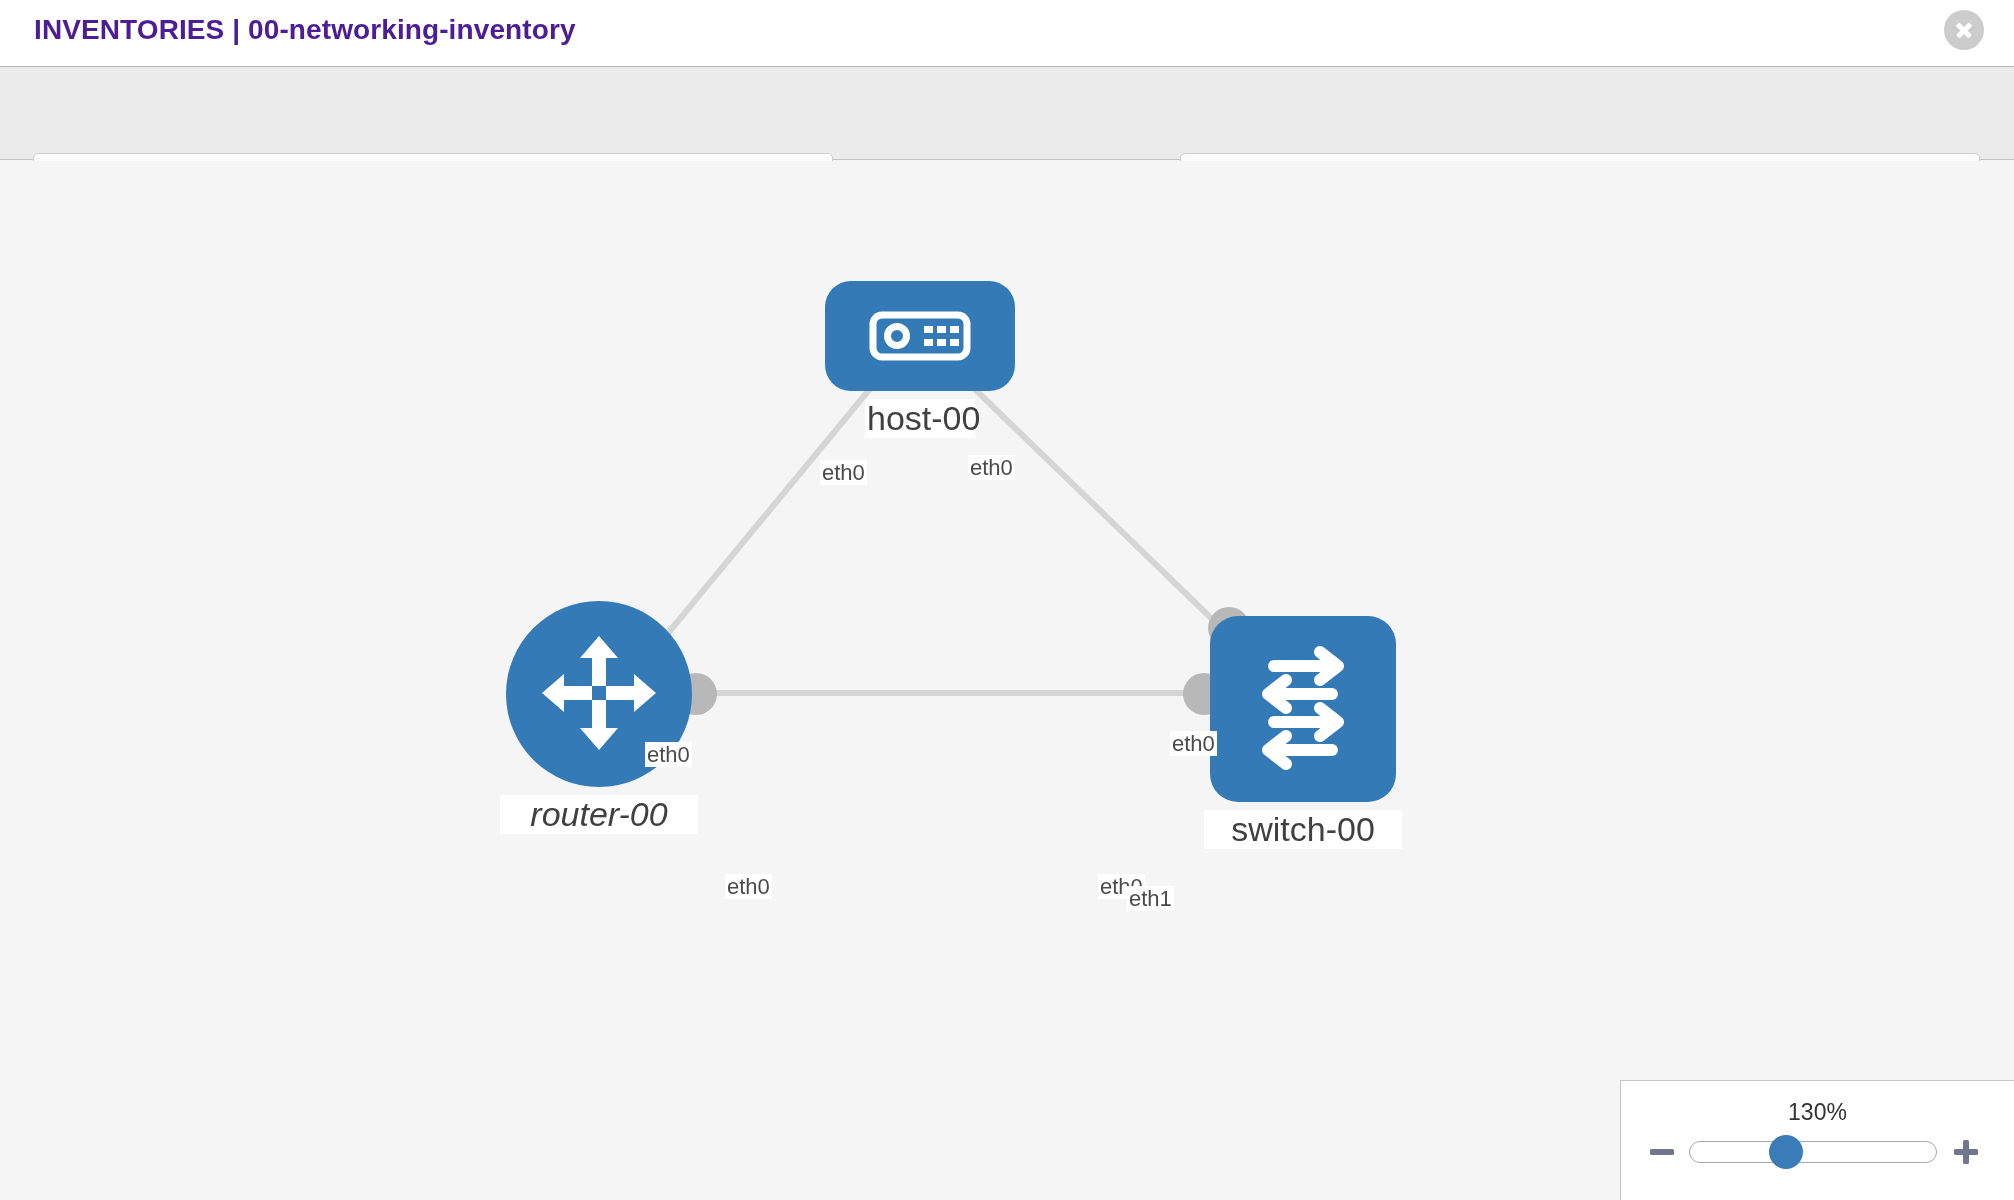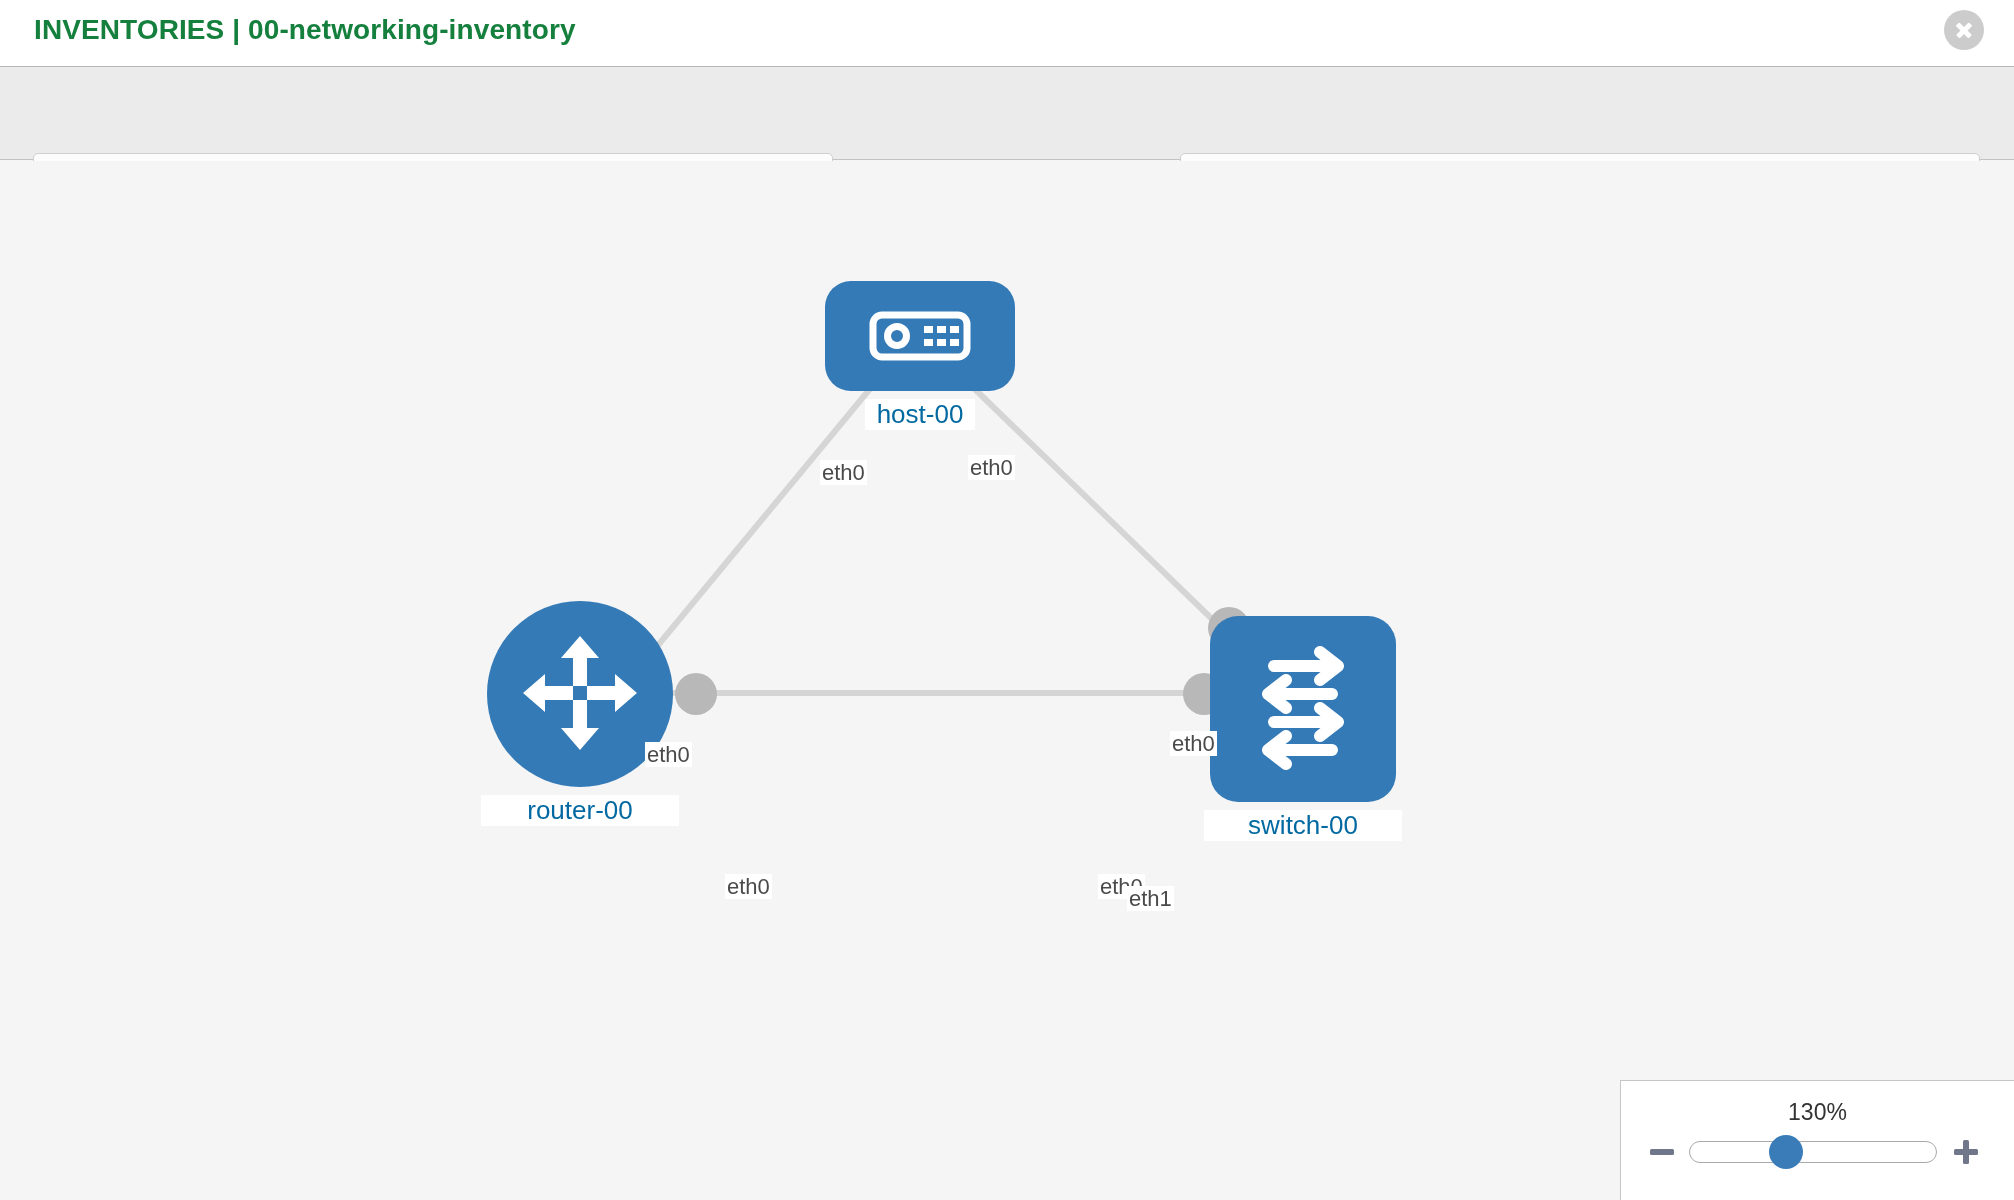--- a/index.html
+++ b/index.html
@@ -24,21 +24,21 @@
     position: absolute; left: 0; top: 0;
     width: 2014px; height: 67px;
     background: #ffffff;
     border-bottom: 1px solid #b7b7b7;
   }
   .title-text {
     position: absolute;
     left: 34px; top: 14px;
     font-size: 28px;
     font-weight: bold;
-    color: #15803d;
+    color: #4c1d95;
     letter-spacing: .1px;
     white-space: nowrap;
   }
   .close-btn {
     position: absolute;
     right: 30px; top: 10px;
     width: 40px; height: 40px;
     border-radius: 50%;
     background: #cccccc;
     cursor: pointer;
@@ -129,22 +129,22 @@
   .node {
     position: absolute;
     cursor: move;
   }
   .node-shape {
     position: absolute;
     background: #337ab7;
   }
   .node-label {
     position: absolute;
-    font-size: 26px;
-    color: #0369a1;
+    font-size: 34px;
+    color: #404040;
     background: #ffffff;
     white-space: nowrap;
     padding: 0 2px;
     text-align: center;
   }
 
   
   .nub {
     position: absolute;
     width: 42px; height: 42px;
@@ -286,21 +286,21 @@
         <rect x="55" y="21" width="9" height="7" fill="#ffffff"></rect>
         <rect x="68" y="21" width="9" height="7" fill="#ffffff"></rect>
         <rect x="81" y="21" width="9" height="7" fill="#ffffff"></rect>
         <rect x="55" y="34" width="9" height="7" fill="#ffffff"></rect>
         <rect x="68" y="34" width="9" height="7" fill="#ffffff"></rect>
         <rect x="81" y="34" width="9" height="7" fill="#ffffff"></rect>
       </svg>
       <div class="node-label" style="left:40px; top:118px; width:110px;">host-00</div>
     </div>
 
-    <div class="node" style="left:487px; top:440px; width:190px; height:215px;">
+    <div class="node" style="left:506px; top:440px; width:190px; height:215px;font-style:italic;">
       <div class="node-shape" style="left:0; top:0; width:186px; height:186px; border-radius:50%;"></div>
       <svg style="position:absolute; left:30px; top:29px;" width="126" height="126" viewBox="0 0 126 126">
 
         <path d="M63 6 L82 28 H70 V56 H56 V28 H44 Z" fill="#ffffff"></path>
 
         <path d="M63 120 L82 98 H70 V70 H56 V98 H44 Z" fill="#ffffff"></path>
 
         <path d="M6 63 L28 44 V56 H56 V70 H28 V82 Z" fill="#ffffff"></path>
 
         <path d="M120 63 L98 44 V56 H70 V70 H98 V82 Z" fill="#ffffff"></path>

